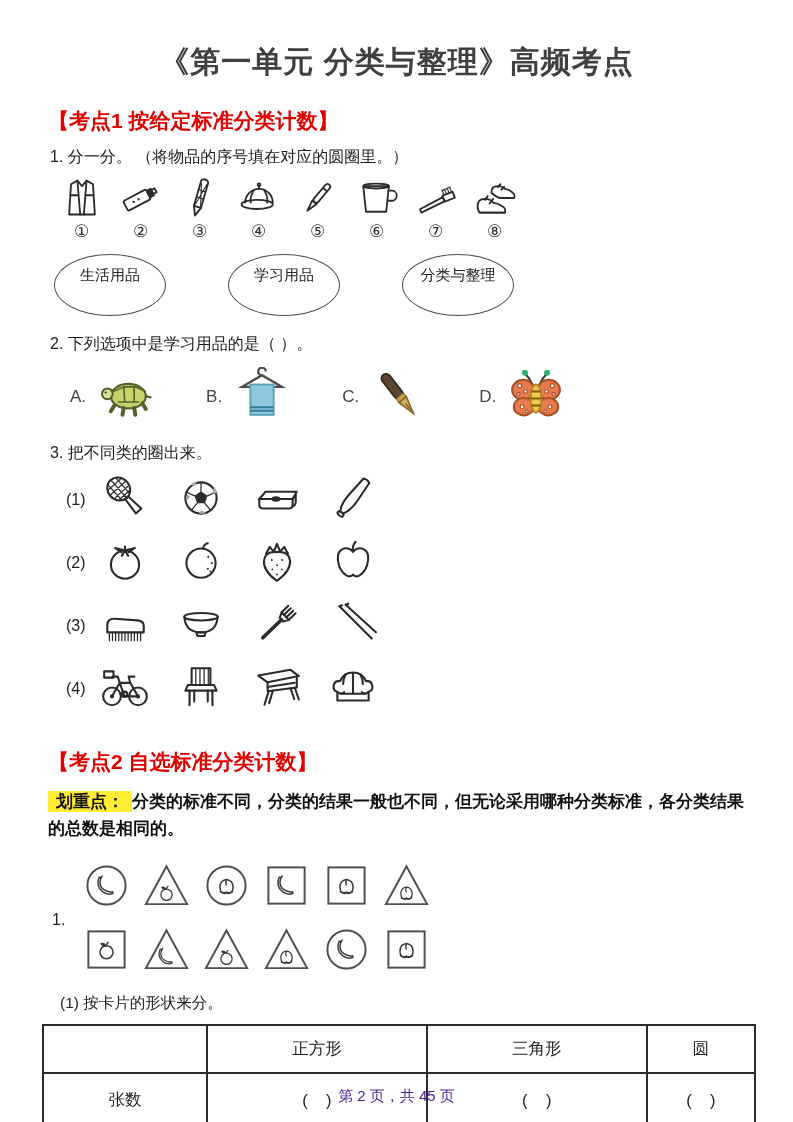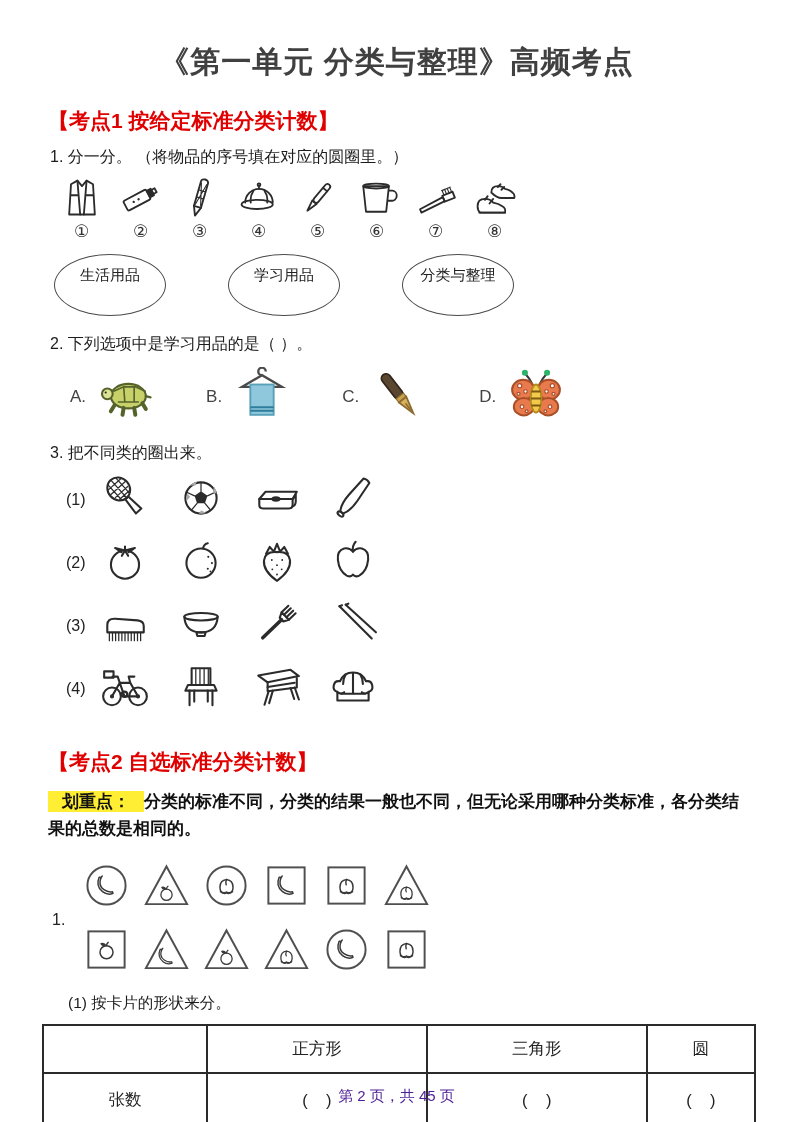--- a/index.html
+++ b/index.html
@@ -26,27 +26,27 @@
     margin-right:62px; color:#222;
   }
   .options-row{ display:flex; align-items:center; margin:12px 0 16px 22px; }
   .opt{ display:flex; align-items:center; margin-right:52px; }
   .opt-label{ font-size:17px; color:#444; margin-right:12px; }
   .opt svg{ width:56px; height:56px; }
   .q3-row{ display:flex; align-items:center; margin:9px 0 9px 18px; }
   .q3-label{ font-size:16px; width:34px; color:#222; }
   .q3-row svg{ width:50px; height:50px; margin-right:26px; }
   .note{ font-size:17px; font-weight:700; line-height:1.6; margin:6px 0 20px 0; color:#111;}
-  .hl{ background:#ffee33; padding:1px 14px;}
+  .hl{ background:#ffee33; padding:1px 8px;}
   .cards-block{ display:flex; align-items:center; margin:16px 0 4px 4px; }
   .cards-num{ font-size:16px; margin-right:18px; color:#222;}
   .card-row{ display:flex; margin-bottom:13px; }
   .card-row:last-child{ margin-bottom:0; }
   .card-row svg{ width:47px; height:47px; margin-right:13px; }
-  .sub-line{ font-size:15.5px; margin:16px 0 10px 20px; }
+  .sub-line{ font-size:15.5px; margin:16px 0 10px 12px; }
   table.shapes{ border-collapse:collapse; width:714px; margin-left:-6px; table-layout:fixed;}
   table.shapes td{
     border:2px solid #2b2b2b; text-align:center; font-size:16.5px; color:#222;
     height:44px; white-space:pre;margin-left:29px;
   }
   table.shapes tr:last-child td{ height:50px; }
   .col1{width:23%;} .col2{width:31%;} .col3{width:31%;} .col4{width:15%;}
   .footer{ position:absolute; bottom:16px; left:0; width:100%; text-align:center; font-size:15px; color:#4c1d95;}
 </style>
 </head>

